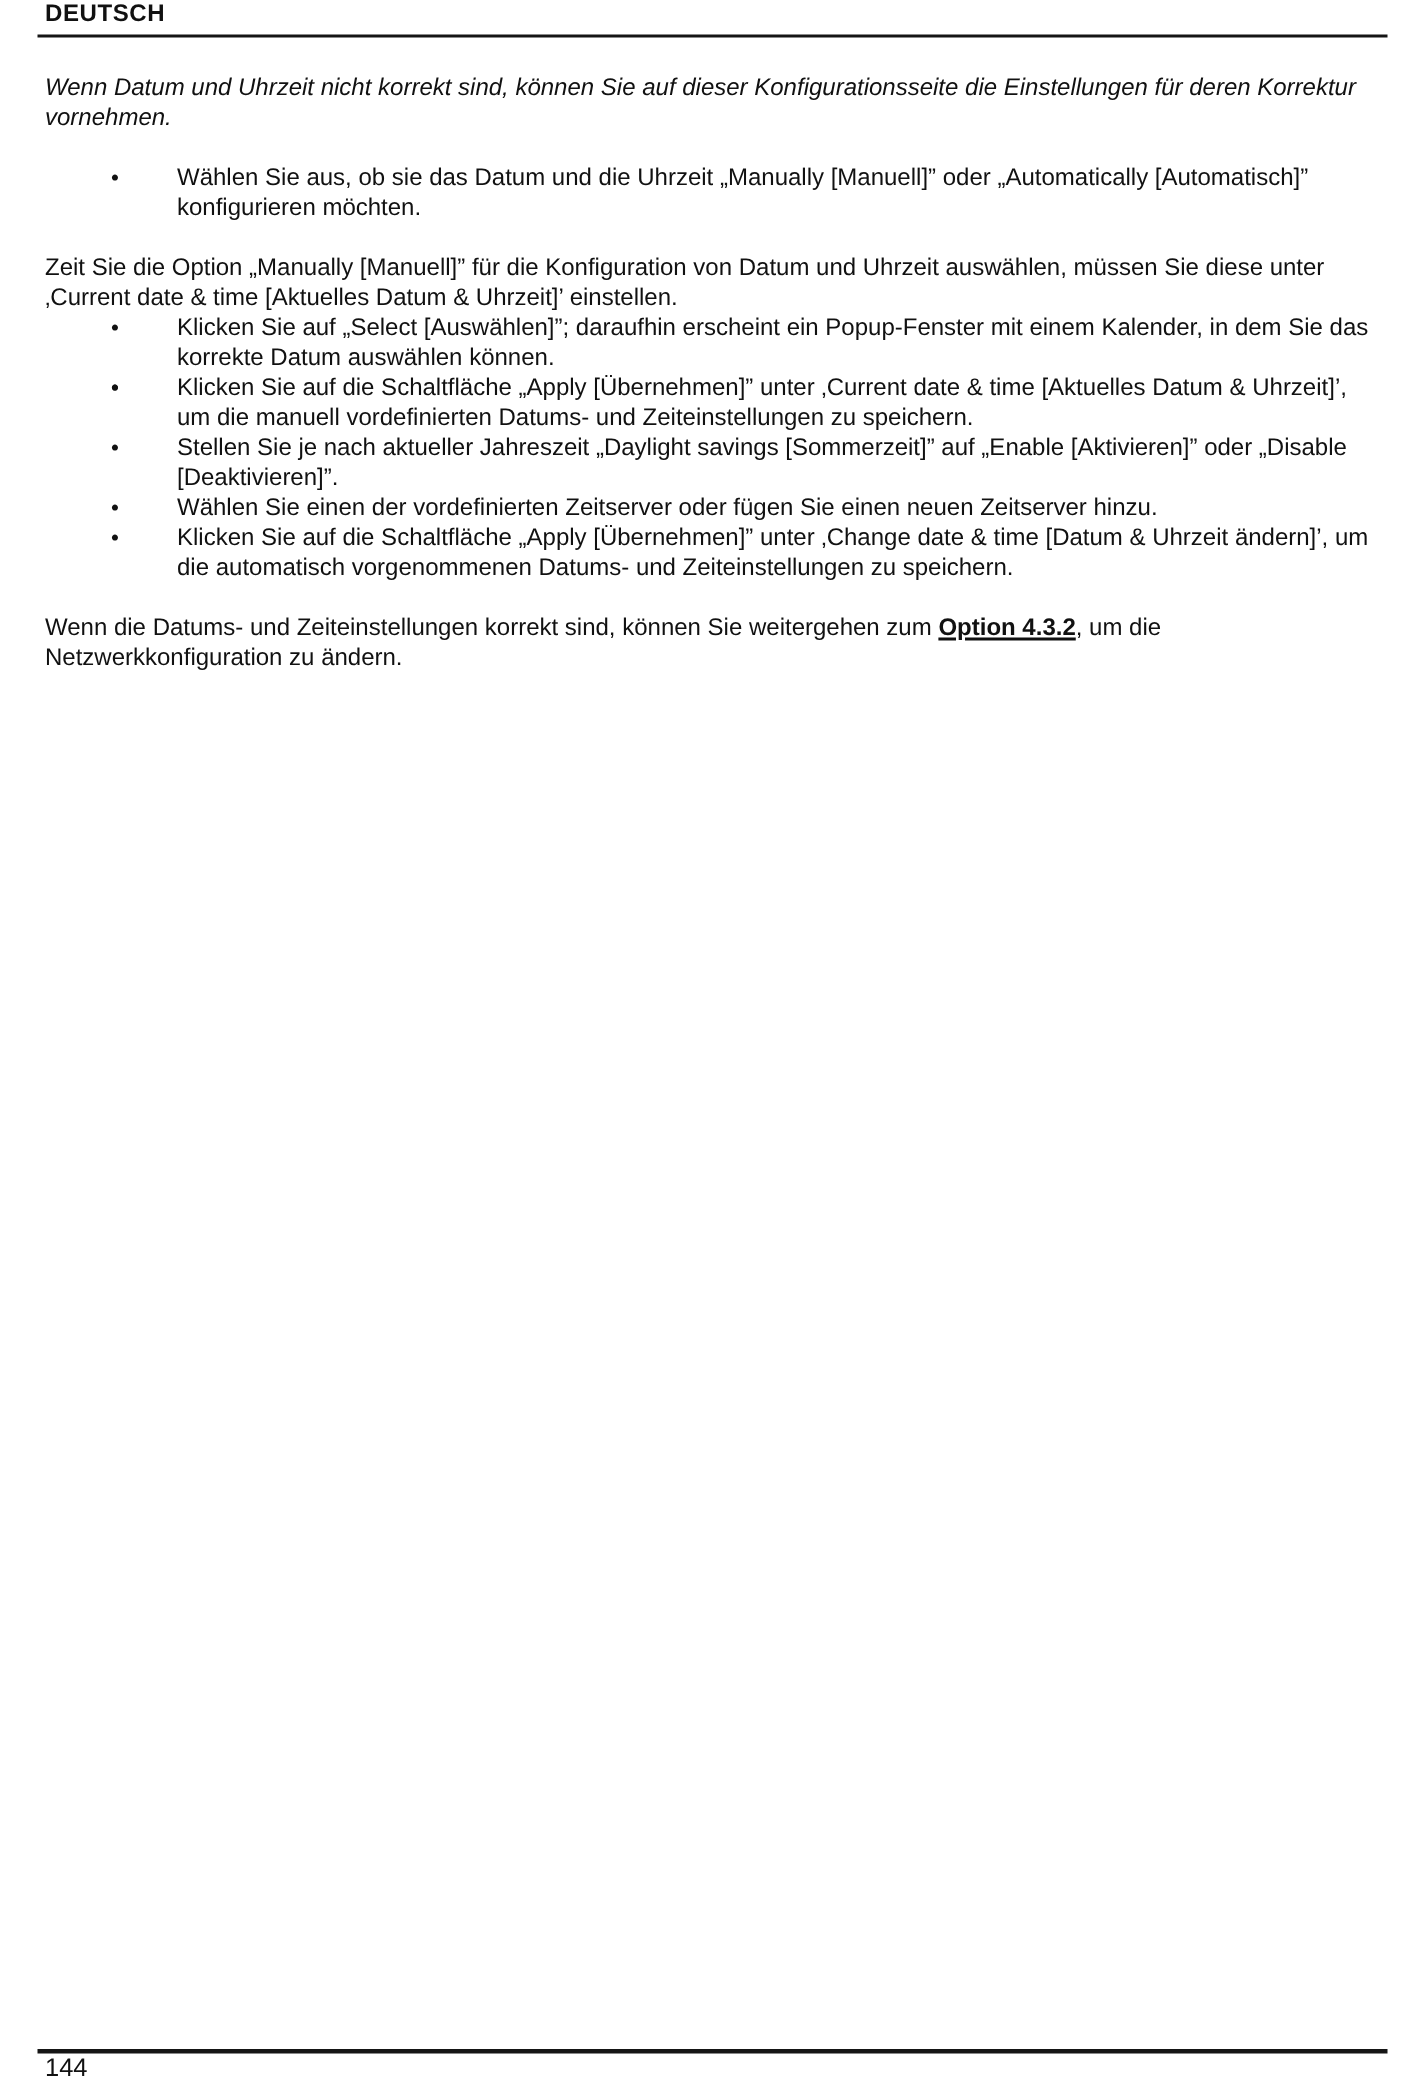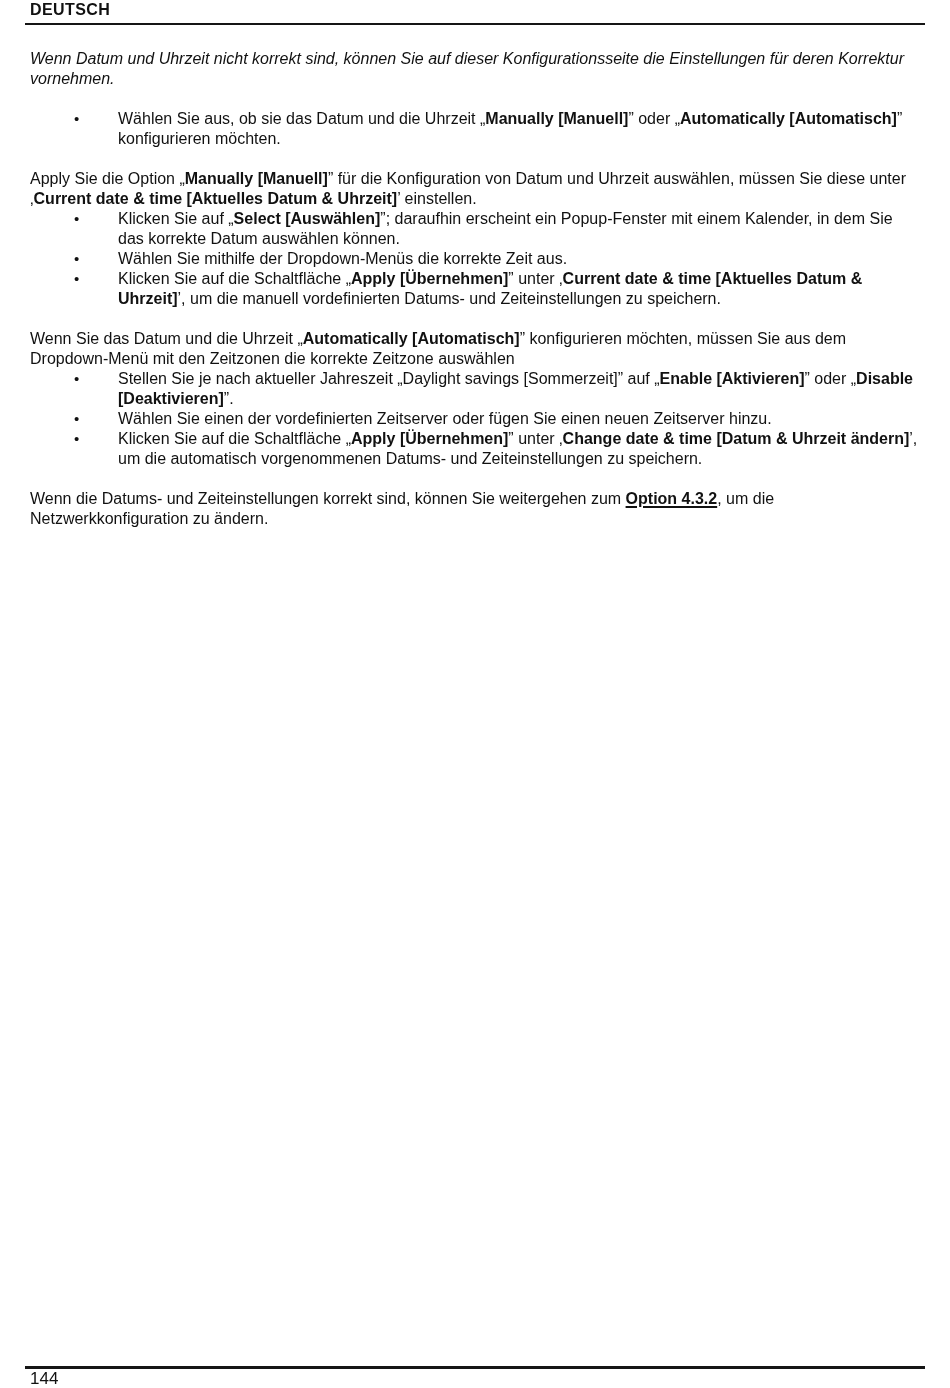--- a/index.html
+++ b/index.html
@@ -29,21 +29,21 @@
     margin: 4px -5px 0 -5px;
   }
 
   
   .para {
     font-size: 16px;
     line-height: 20px;
     margin: 20px 0 0 0;
   }
   .para.intro { margin-top: 24px; font-style: italic; }
-  b { font-weight: 700; }
+  b { font-weight: 400; }
 
   .bullets {
     list-style: none;
     margin: 20px 0 0 0;
     padding: 0;
   }
   .bullets.tight { margin-top: 0; }
   .bullets li {
     position: relative;
     padding-left: 88px;
@@ -97,35 +97,34 @@
     </div>
 
     <p class="para intro"><span>Wenn Datum und Uhrzeit nicht korrekt sind, können Sie auf dieser Konfigurationsseite die Einstellungen für deren Korrektur vornehmen.</span></p>
 
     <ul class="bullets">
       <li>
         <span class="bullet">•</span><span>Wählen Sie aus, ob sie das Datum und die Uhrzeit „</span><b>Manually [Manuell]</b><span>” oder „</span><b>Automatically [Automatisch]</b><span>” konfigurieren möchten.</span>
       </li>
     </ul>
 
-    <p class="para"><span>Apply Sie die Option „</span><b>Manually [Manuell]</b><span>” für die Konfiguration von Datum und Uhrzeit auswählen, müssen Sie diese unter ‚</span><b>Current date &amp; time [Aktuelles Datum &amp; Uhrzeit]</b><span>’ einstellen.</span></p>
+    <p class="para"><span>Zeit Sie die Option „</span><b>Manually [Manuell]</b><span>” für die Konfiguration von Datum und Uhrzeit auswählen, müssen Sie diese unter ‚</span><b>Current date &amp; time [Aktuelles Datum &amp; Uhrzeit]</b><span>’ einstellen.</span></p>
 
     <ul class="bullets tight">
       <li>
         <span class="bullet">•</span><span>Klicken Sie auf „</span><b>Select [Auswählen]</b><span>”; daraufhin erscheint ein Popup-Fenster mit einem Kalender, in dem Sie das korrekte Datum auswählen können.</span>
       </li>
       <li>
-        <span class="bullet">•</span><span>Wählen Sie mithilfe der Dropdown-Menüs die korrekte Zeit aus.</span>
+        <span class="bullet">•</span>
       </li>
       <li>
         <span class="bullet">•</span><span>Klicken Sie auf die Schaltfläche „</span><b>Apply [Übernehmen]</b><span>” unter ‚</span><b>Current date &amp; time [Aktuelles Datum &amp; Uhrzeit]</b><span>’, um die manuell vordefinierten Datums- und Zeiteinstellungen zu speichern.</span>
       </li>
     </ul>
 
-    <p class="para"><span>Wenn Sie das Datum und die Uhrzeit „</span><b>Automatically [Automatisch]</b><span>” konfigurieren möchten, müssen Sie aus dem Dropdown-Menü mit den Zeitzonen die korrekte Zeitzone auswählen</span></p>
 
     <ul class="bullets tight">
       <li>
         <span class="bullet">•</span><span>Stellen Sie je nach aktueller Jahreszeit „Daylight savings [Sommerzeit]” auf „</span><b>Enable [Aktivieren]</b><span>” oder „</span><b>Disable [Deaktivieren]</b><span>”.</span>
       </li>
       <li>
         <span class="bullet">•</span><span>Wählen Sie einen der vordefinierten Zeitserver oder fügen Sie einen neuen Zeitserver hinzu.</span>
       </li>
       <li>
         <span class="bullet">•</span><span>Klicken Sie auf die Schaltfläche „</span><b>Apply [Übernehmen]</b><span>” unter ‚</span><b>Change date &amp; time [Datum &amp; Uhrzeit ändern]</b><span>’, um die automatisch vorgenommenen Datums- und Zeiteinstellungen zu speichern.</span>

